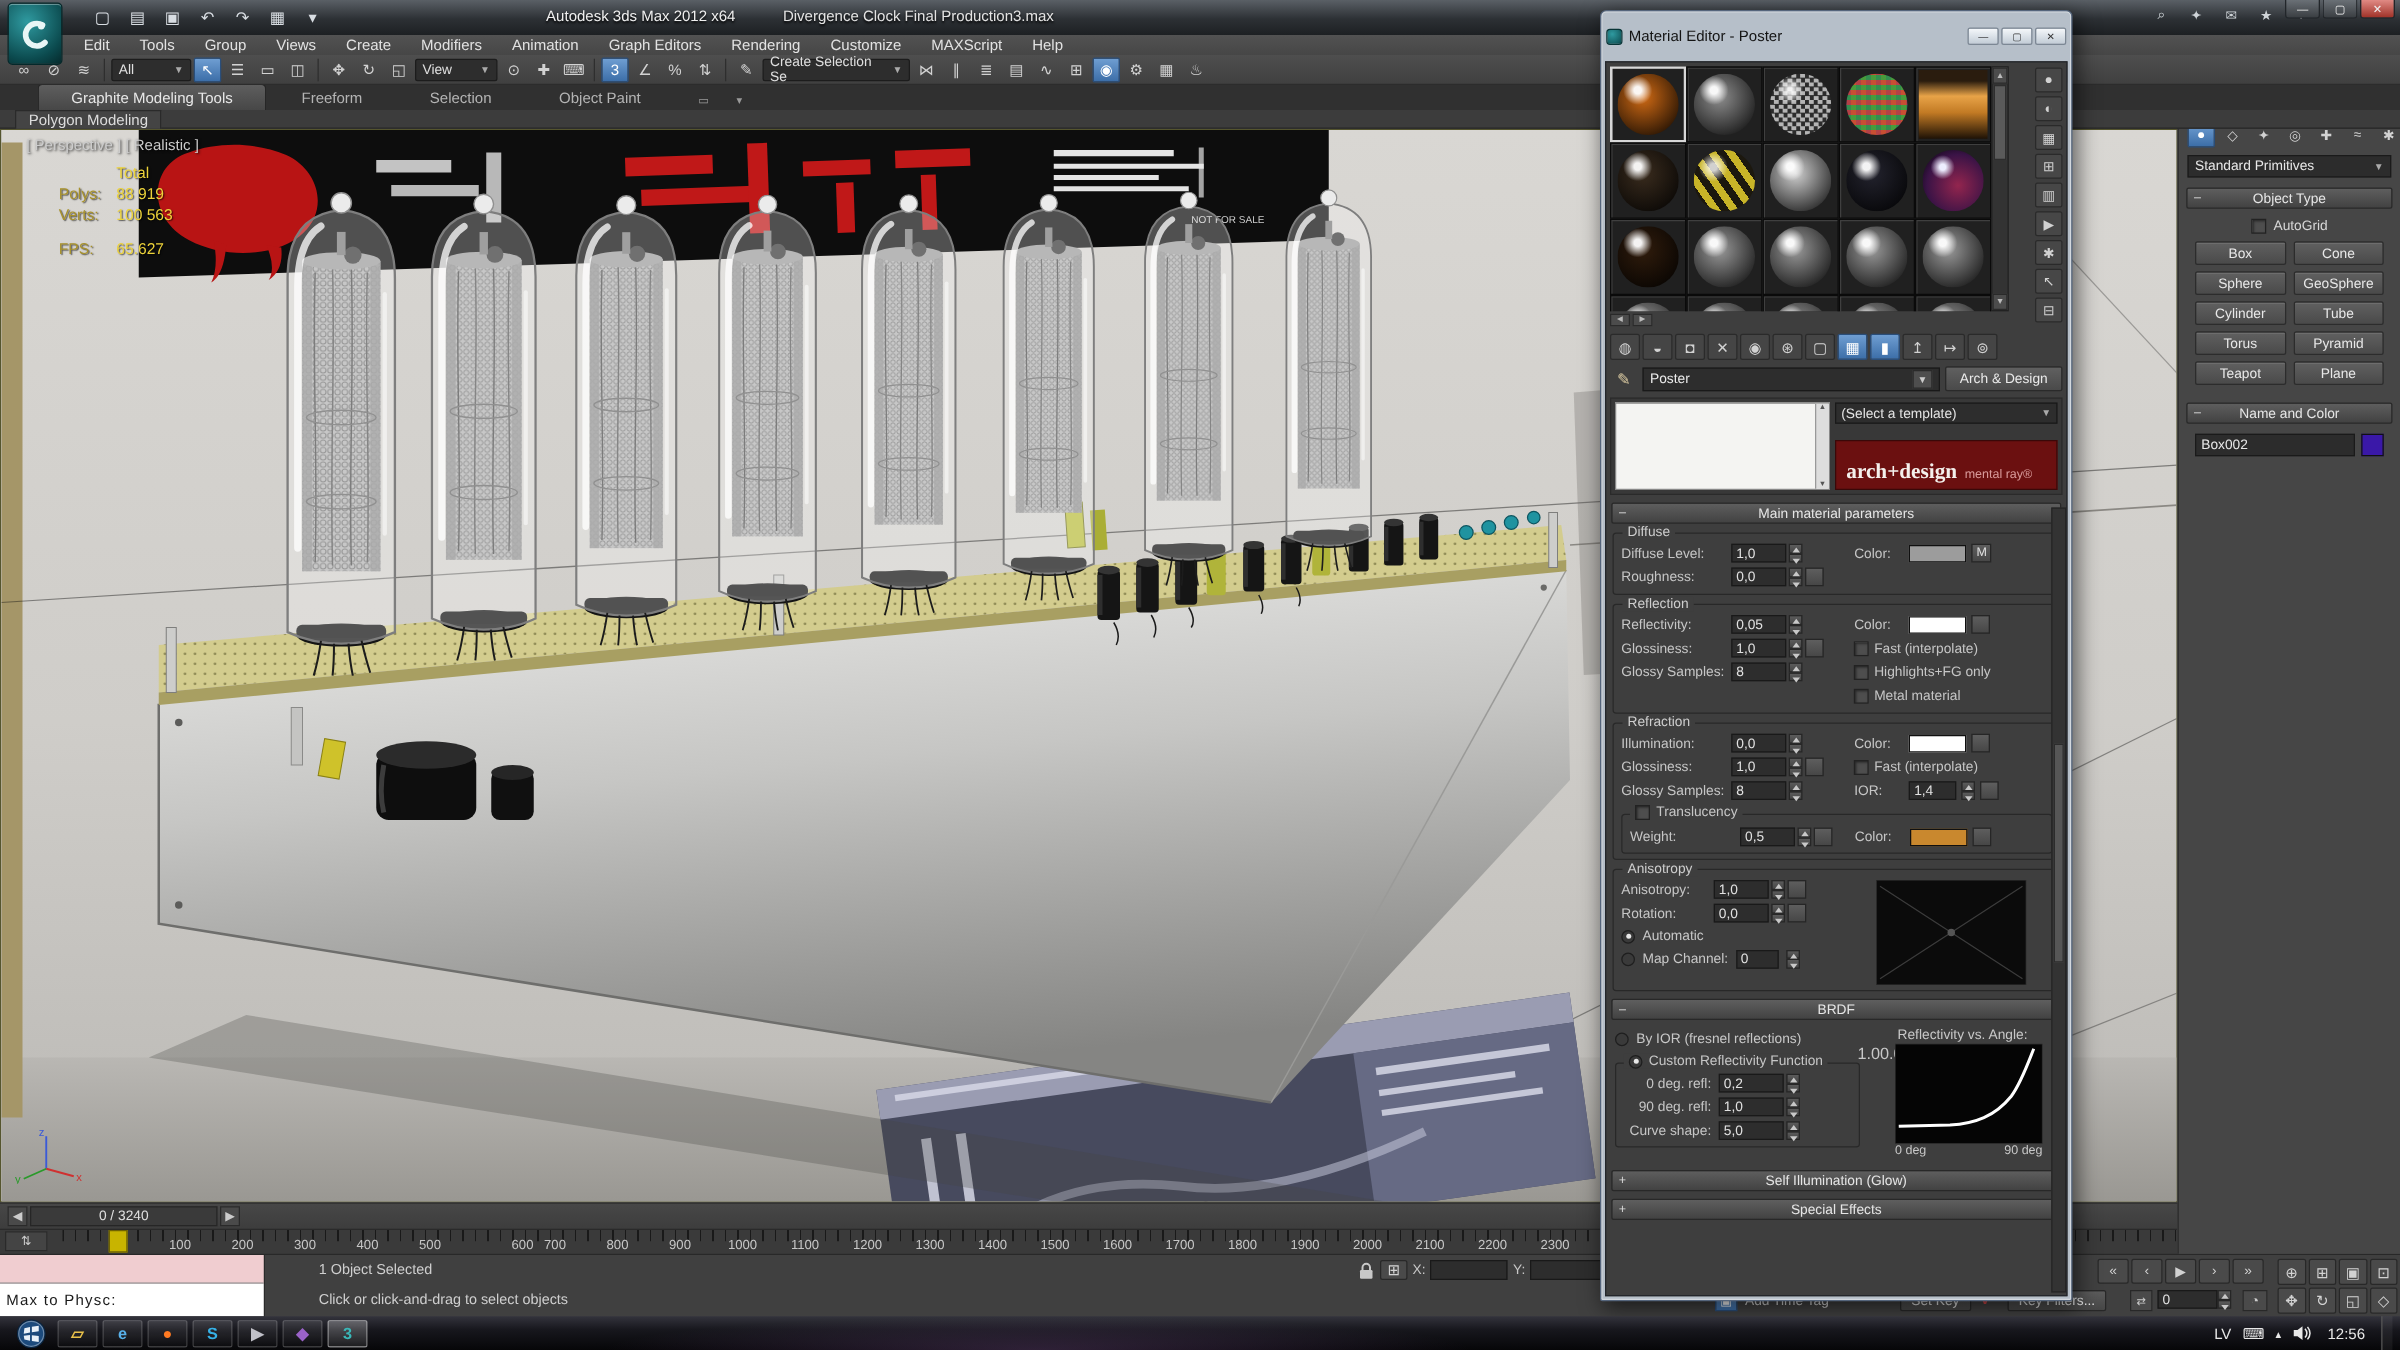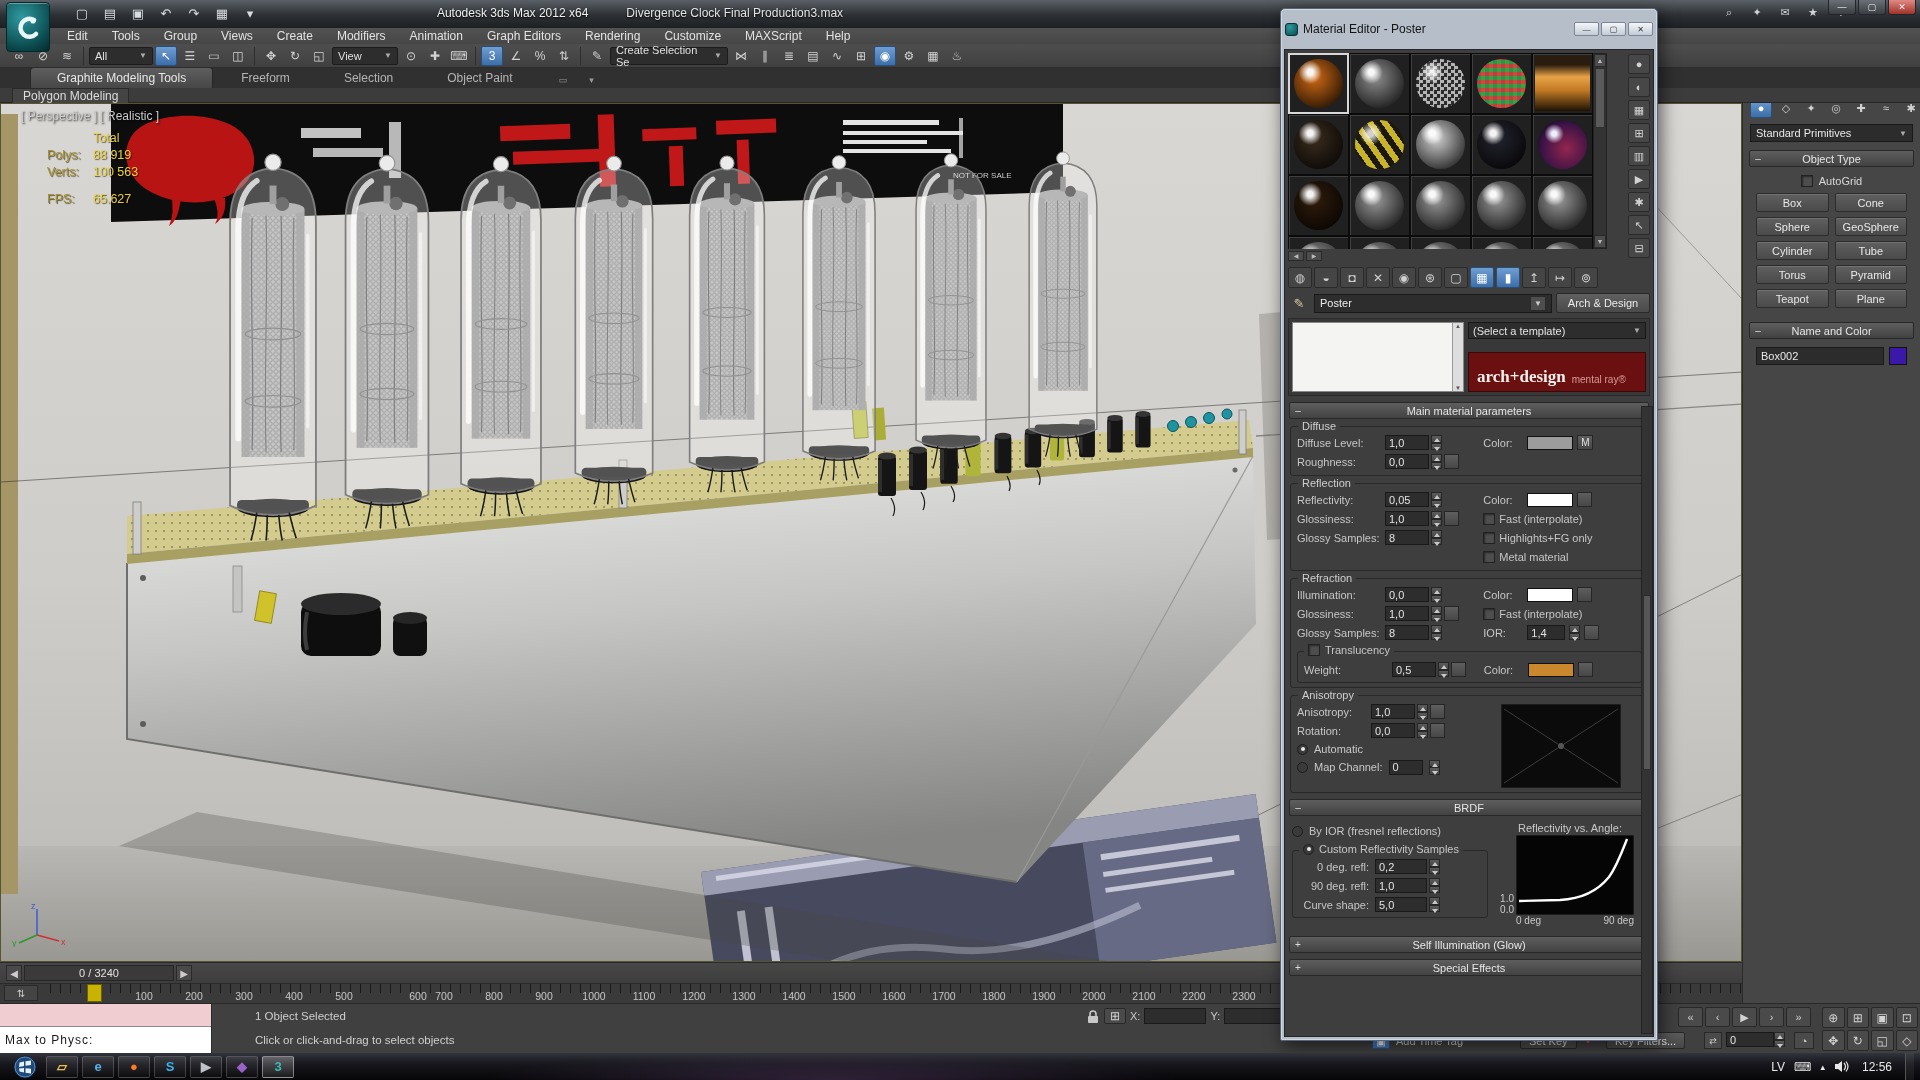--- a/index.html
+++ b/index.html
@@ -132,21 +132,21 @@
   .rlab{width:40px;text-align:left;color:#c6c6c6}
   .cblab{color:#c6c6c6}
   .subgrp{border:1px solid #282828;border-radius:3px;margin-top:9px;padding:8px 4px 3px 6px;position:relative}
   .subgrp>.glegend{position:absolute;top:-8px;left:6px;background:#3e3e3e;padding:0 4px;display:flex;align-items:center;gap:5px;color:#c6c6c6}
   #brdfwrap{display:flex;gap:6px}
   #brdfleft{width:196px}
   .radrow{display:flex;align-items:center;gap:6px;height:18px;color:#c8c8c8}
   #brdfright{flex:1}
   #gtitle{color:#c8c8c8;text-align:center;margin-bottom:1px}
   #graphrow{display:flex;gap:2px}
-  #gy{display:flex;flex-direction:column;justify-content:flex-end;color:#c8c8c8;font-size:10px;width:20px;text-align:right}
+  #gy{display:flex;flex-direction:row;justify-content:center;color:#c8c8c8;font-size:13px;width:20px;text-align:right}
   #gx{display:flex;justify-content:space-between;color:#c8c8c8;font-size:10px;margin-left:22px;width:118px}
   #mescroll{position:absolute;right:0;top:356px;bottom:2px;width:12px;background:#333;border:1px solid #242424}
   #mescroll .sthumb{position:absolute;left:1px;right:1px;top:30%;height:28%;background:#565656;border:1px solid #2c2c2c}
 
   
   #timeline{position:absolute;left:0;top:962px;width:1742px;height:41px;background:#3c3c3c;border-top:1px solid #2a2a2a;z-index:8}
   #sliderbar{height:21px;display:flex;align-items:center;gap:2px;padding-left:6px;background:linear-gradient(#474747,#3d3d3d);border-bottom:1px solid #2a2a2a}
   .slarr{width:16px;height:16px;background:#4a4a4a;border:1px solid #2a2a2a;color:#ccc;font-size:10px;display:flex;align-items:center;justify-content:center}
   #framedisp{width:150px;height:16px;background:#3a3a3a;border:1px solid #262626;color:#e0e0e0;display:flex;align-items:center;justify-content:center}
   #rulerrow{position:relative;height:19px;background:#3a3a3a}
@@ -1055,21 +1055,21 @@
       </div>
       <div id="brdfwrap" style="padding:2px 4px">
         <div id="brdfleft">
           <div class="radrow">
             <span class="rad"></span>
             <span>By IOR (fresnel reflections)</span>
           </div>
           <div class="subgrp" style="margin-top:10px;padding-top:6px">
             <span class="glegend">
               <span class="rad on"></span>
-              <span>Custom Reflectivity Samples</span>
+              <span>Custom Reflectivity Function</span>
             </span>
             <div class="mrow">
               <span class="ml" style="width:74px;text-align:right;padding-right:4px">0 deg. refl:</span>
               <span class="num" style="width:52px">
                   <span>0,2</span>
                 </span>
               <span class="spin">
                   <i class="up"></i>
                   <i class="dn"></i>
                 </span>

